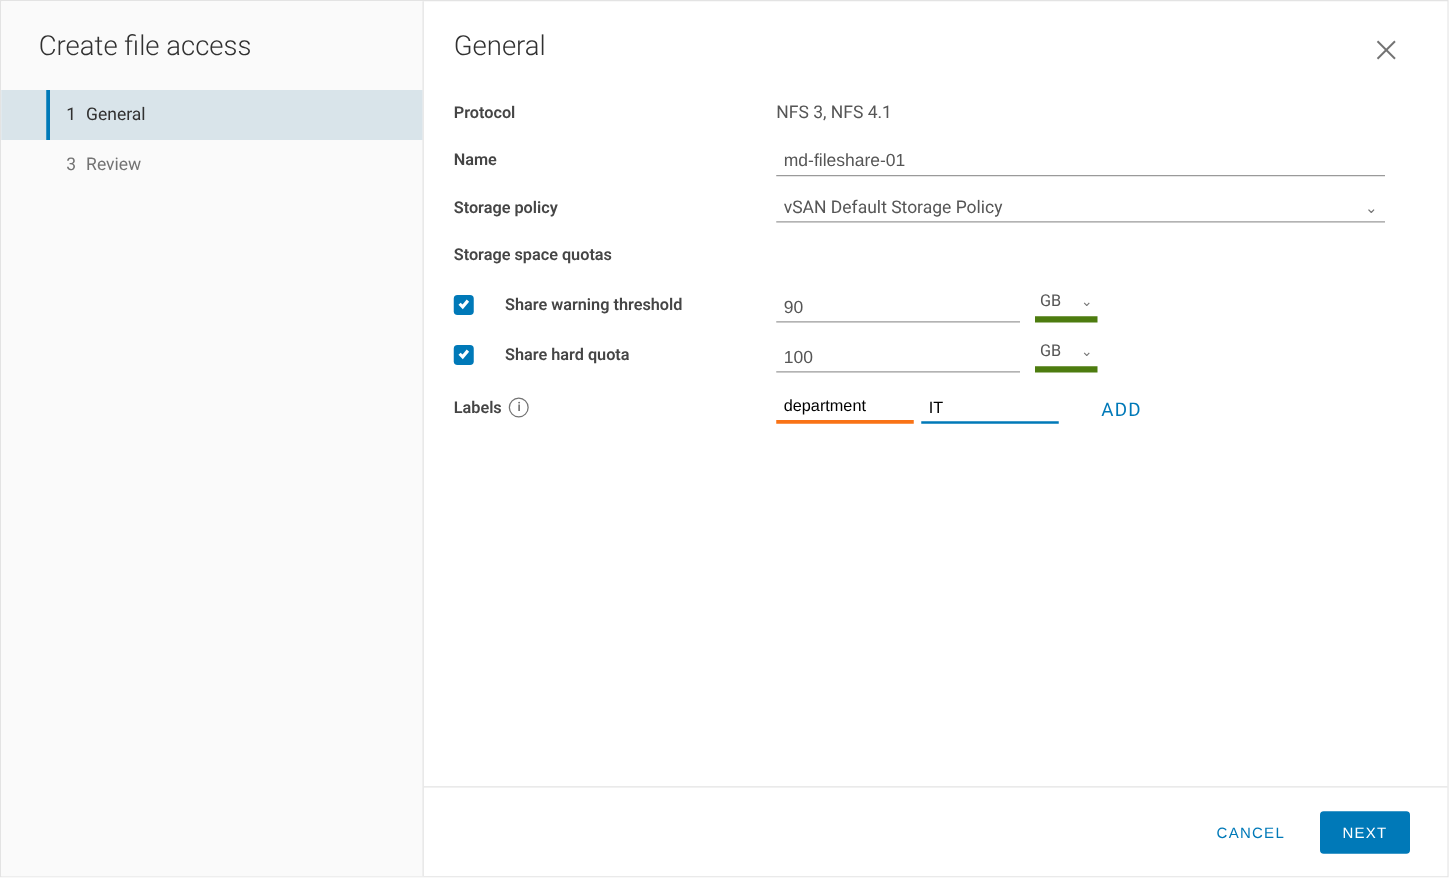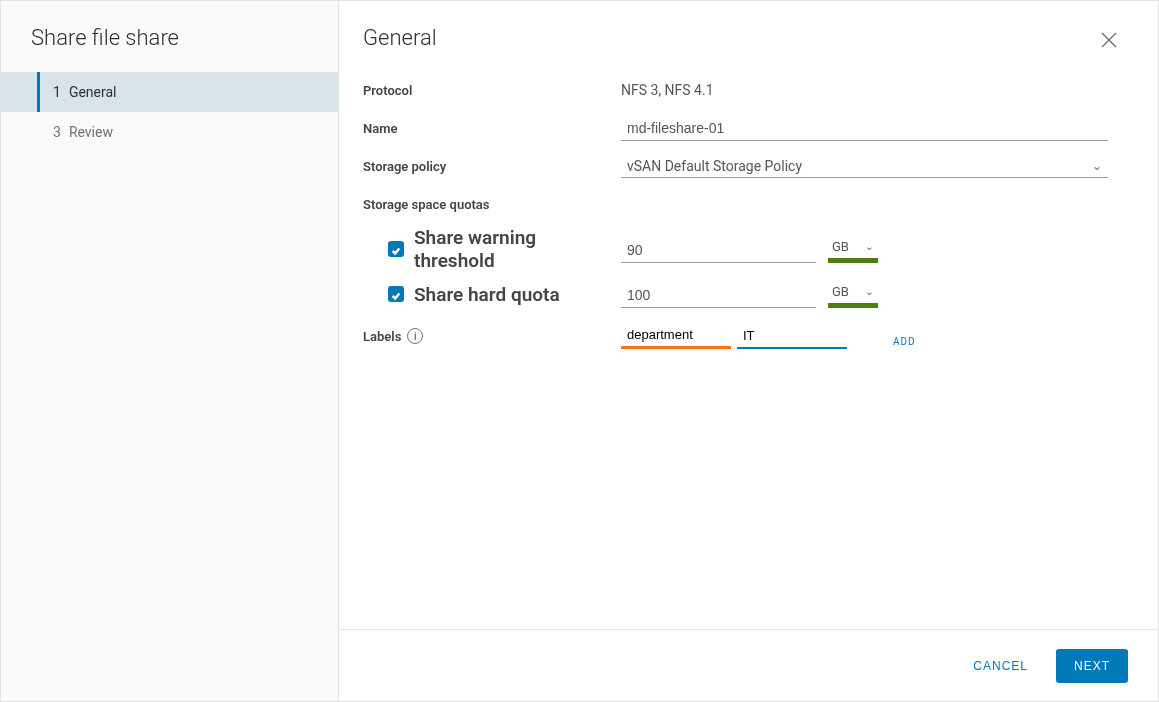--- a/index.html
+++ b/index.html
@@ -16,43 +16,43 @@
     .main-title{font-size:22px;font-weight:300;color:#313131;margin-bottom:22px;}
     .close{position:absolute;top:30px;right:40px;cursor:pointer;color:#737373;}
     .close svg{width:18px;height:18px;stroke:#737373;}
     .row{display:flex;align-items:center;min-height:36px;margin-bottom:2px;}
     .lab{width:258px;font-weight:600;font-size:13px;color:#454545;}
     .val{flex:1;}
     .static-val{font-size:14px;color:#565656;}
     .txt-in{width:100%;border:none;border-bottom:1px solid #9a9a9a;padding:4px 6px;font-size:14px;outline:none;background:transparent;color:#565656;}
     .sel-wrap{width:100%;display:flex;align-items:center;border-bottom:1px solid #9a9a9a;padding:3px 6px;cursor:pointer;}
     .sel-wrap .chev{margin-left:auto;color:#737373;font-size:12px;}
-    .sub-lab{margin-left:25px;font-weight:600;font-size:19px;color:#454545;display:flex;align-items:center;}
+    .sub-lab{font-weight:600;font-size:13px;color:#454545;display:flex;align-items:center;gap:15px;}
     .chk{width:16px;height:16px;background:#0079b8;border-radius:3px;display:inline-flex;align-items:center;justify-content:center;margin-right:10px;cursor:pointer;flex-shrink:0;}
     .chk svg{width:10px;height:10px;stroke:#fff;stroke-width:3;fill:none;}
     .qr{display:flex;align-items:flex-end;gap:12px;}
     .qval{width:195px;border:none;border-bottom:1px solid #9a9a9a;padding:4px 6px;font-size:14px;outline:none;background:transparent;color:#565656;}
     .unit{width:50px;display:flex;align-items:center;border-bottom:5px solid #4d7c0f;padding:4px 4px;font-size:13px;cursor:pointer;}
     .unit .chev{margin-left:auto;font-size:11px;color:#737373;}
     .info-ic{width:16px;height:16px;border:1px solid #737373;border-radius:50%;display:inline-flex;align-items:center;justify-content:center;font-size:10px;color:#737373;margin-left:6px;}
     .label-inputs{display:flex;gap:6px;align-items:flex-end;}
     .lk{width:110px;border:none;border-bottom:3px solid #f97316;padding:4px 6px;font-size:13px;outline:none;background:transparent;}
     .lv{width:110px;border:none;border-bottom:2px solid #0079b8;padding:4px 6px;font-size:13px;outline:none;background:transparent;}
-    .add-link{color:#0079b8;font-size:10px;letter-spacing:1px;cursor:pointer;margin-left:40px;display:inline-block;padding-bottom:2px;}
+    .add-link{color:#0079b8;font-size:15px;letter-spacing:1px;cursor:pointer;margin-left:28px;display:inline-block;padding-bottom:2px;}
     .footer{height:72px;border-top:1px solid #e3e3e3;display:flex;align-items:center;justify-content:flex-end;gap:18px;padding:0 30px;}
     .btn-txt{color:#0079b8;font-size:12px;letter-spacing:1px;cursor:pointer;background:none;border:none;padding:8px 10px;}
     .btn-primary{background:#0079b8;color:#fff;font-size:12px;letter-spacing:1px;border:none;border-radius:3px;padding:10px 18px;cursor:pointer;text-align:right;}
   </style>
 </head>
 <body>
 
 <div class="dialog">
 
   <div class="sidebar">
-    <div class="sidebar-title">Share file share</div>
+    <div class="sidebar-title">Create file access</div>
     <div class="step active">
       <span class="step-num">1</span><span>General</span>
     </div>
     <div class="step">
       <span class="step-num">3</span><span>Review</span>
     </div>
   </div>
 
   <div class="main">
     <div class="content">

